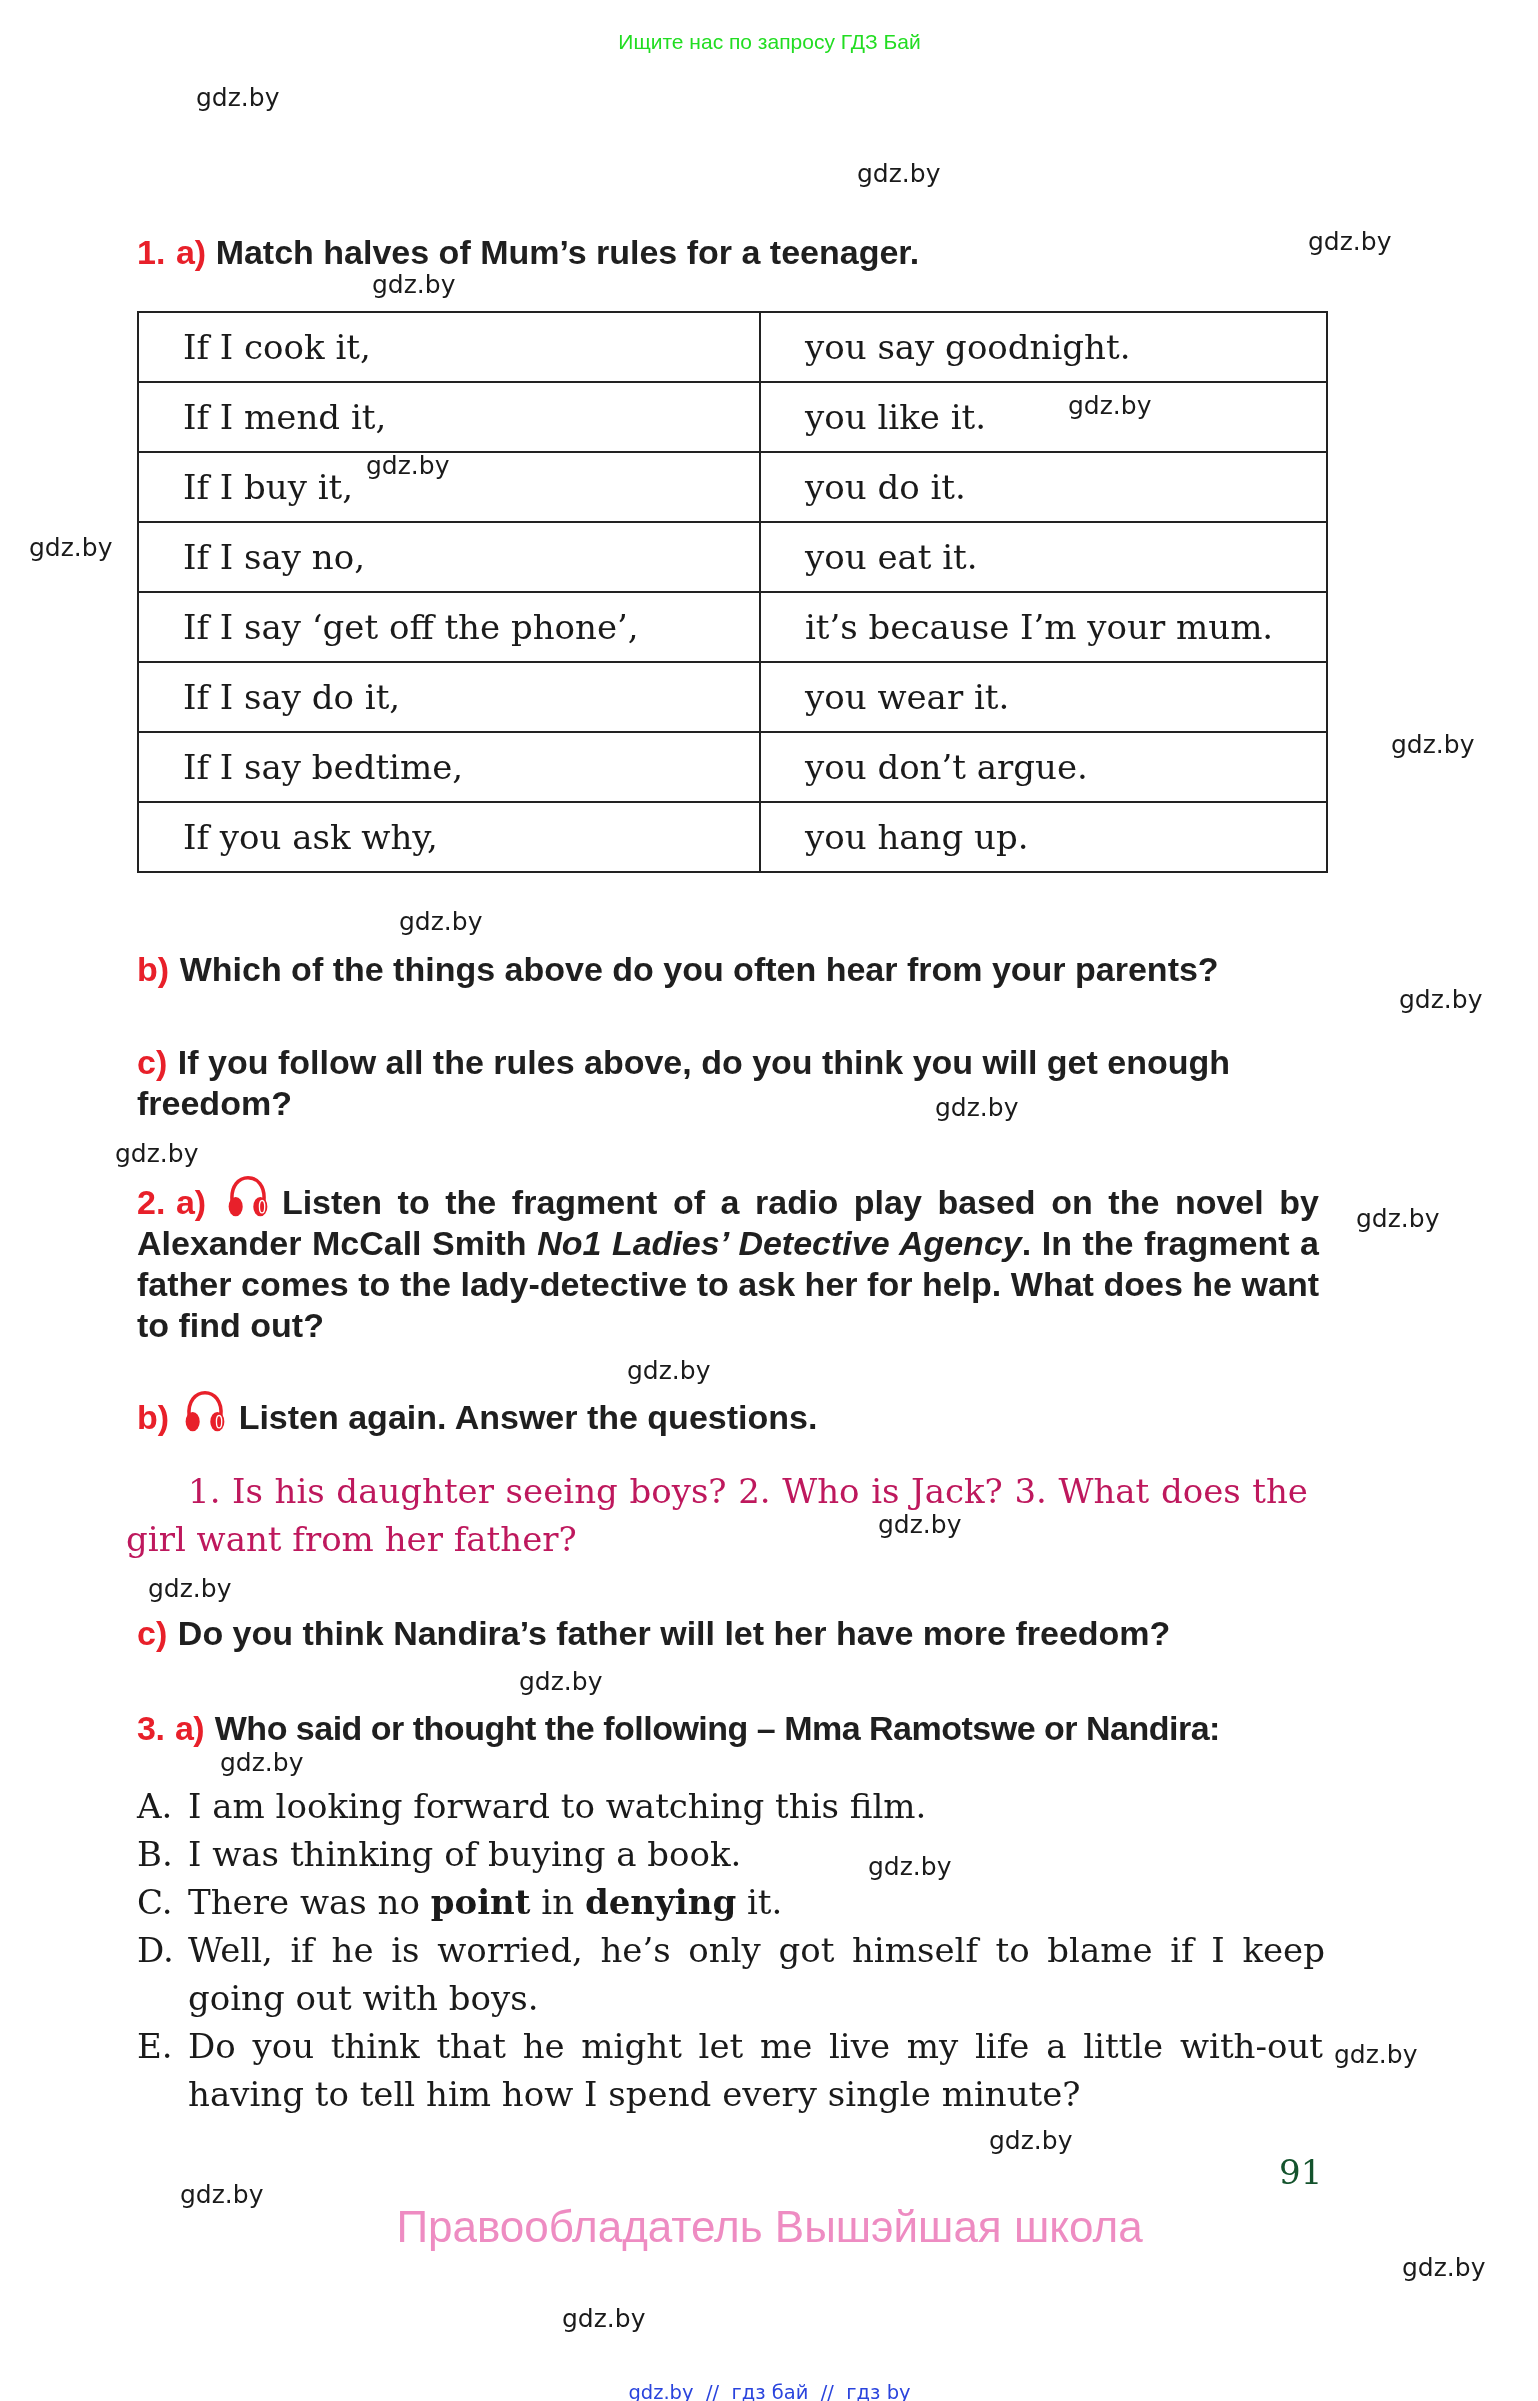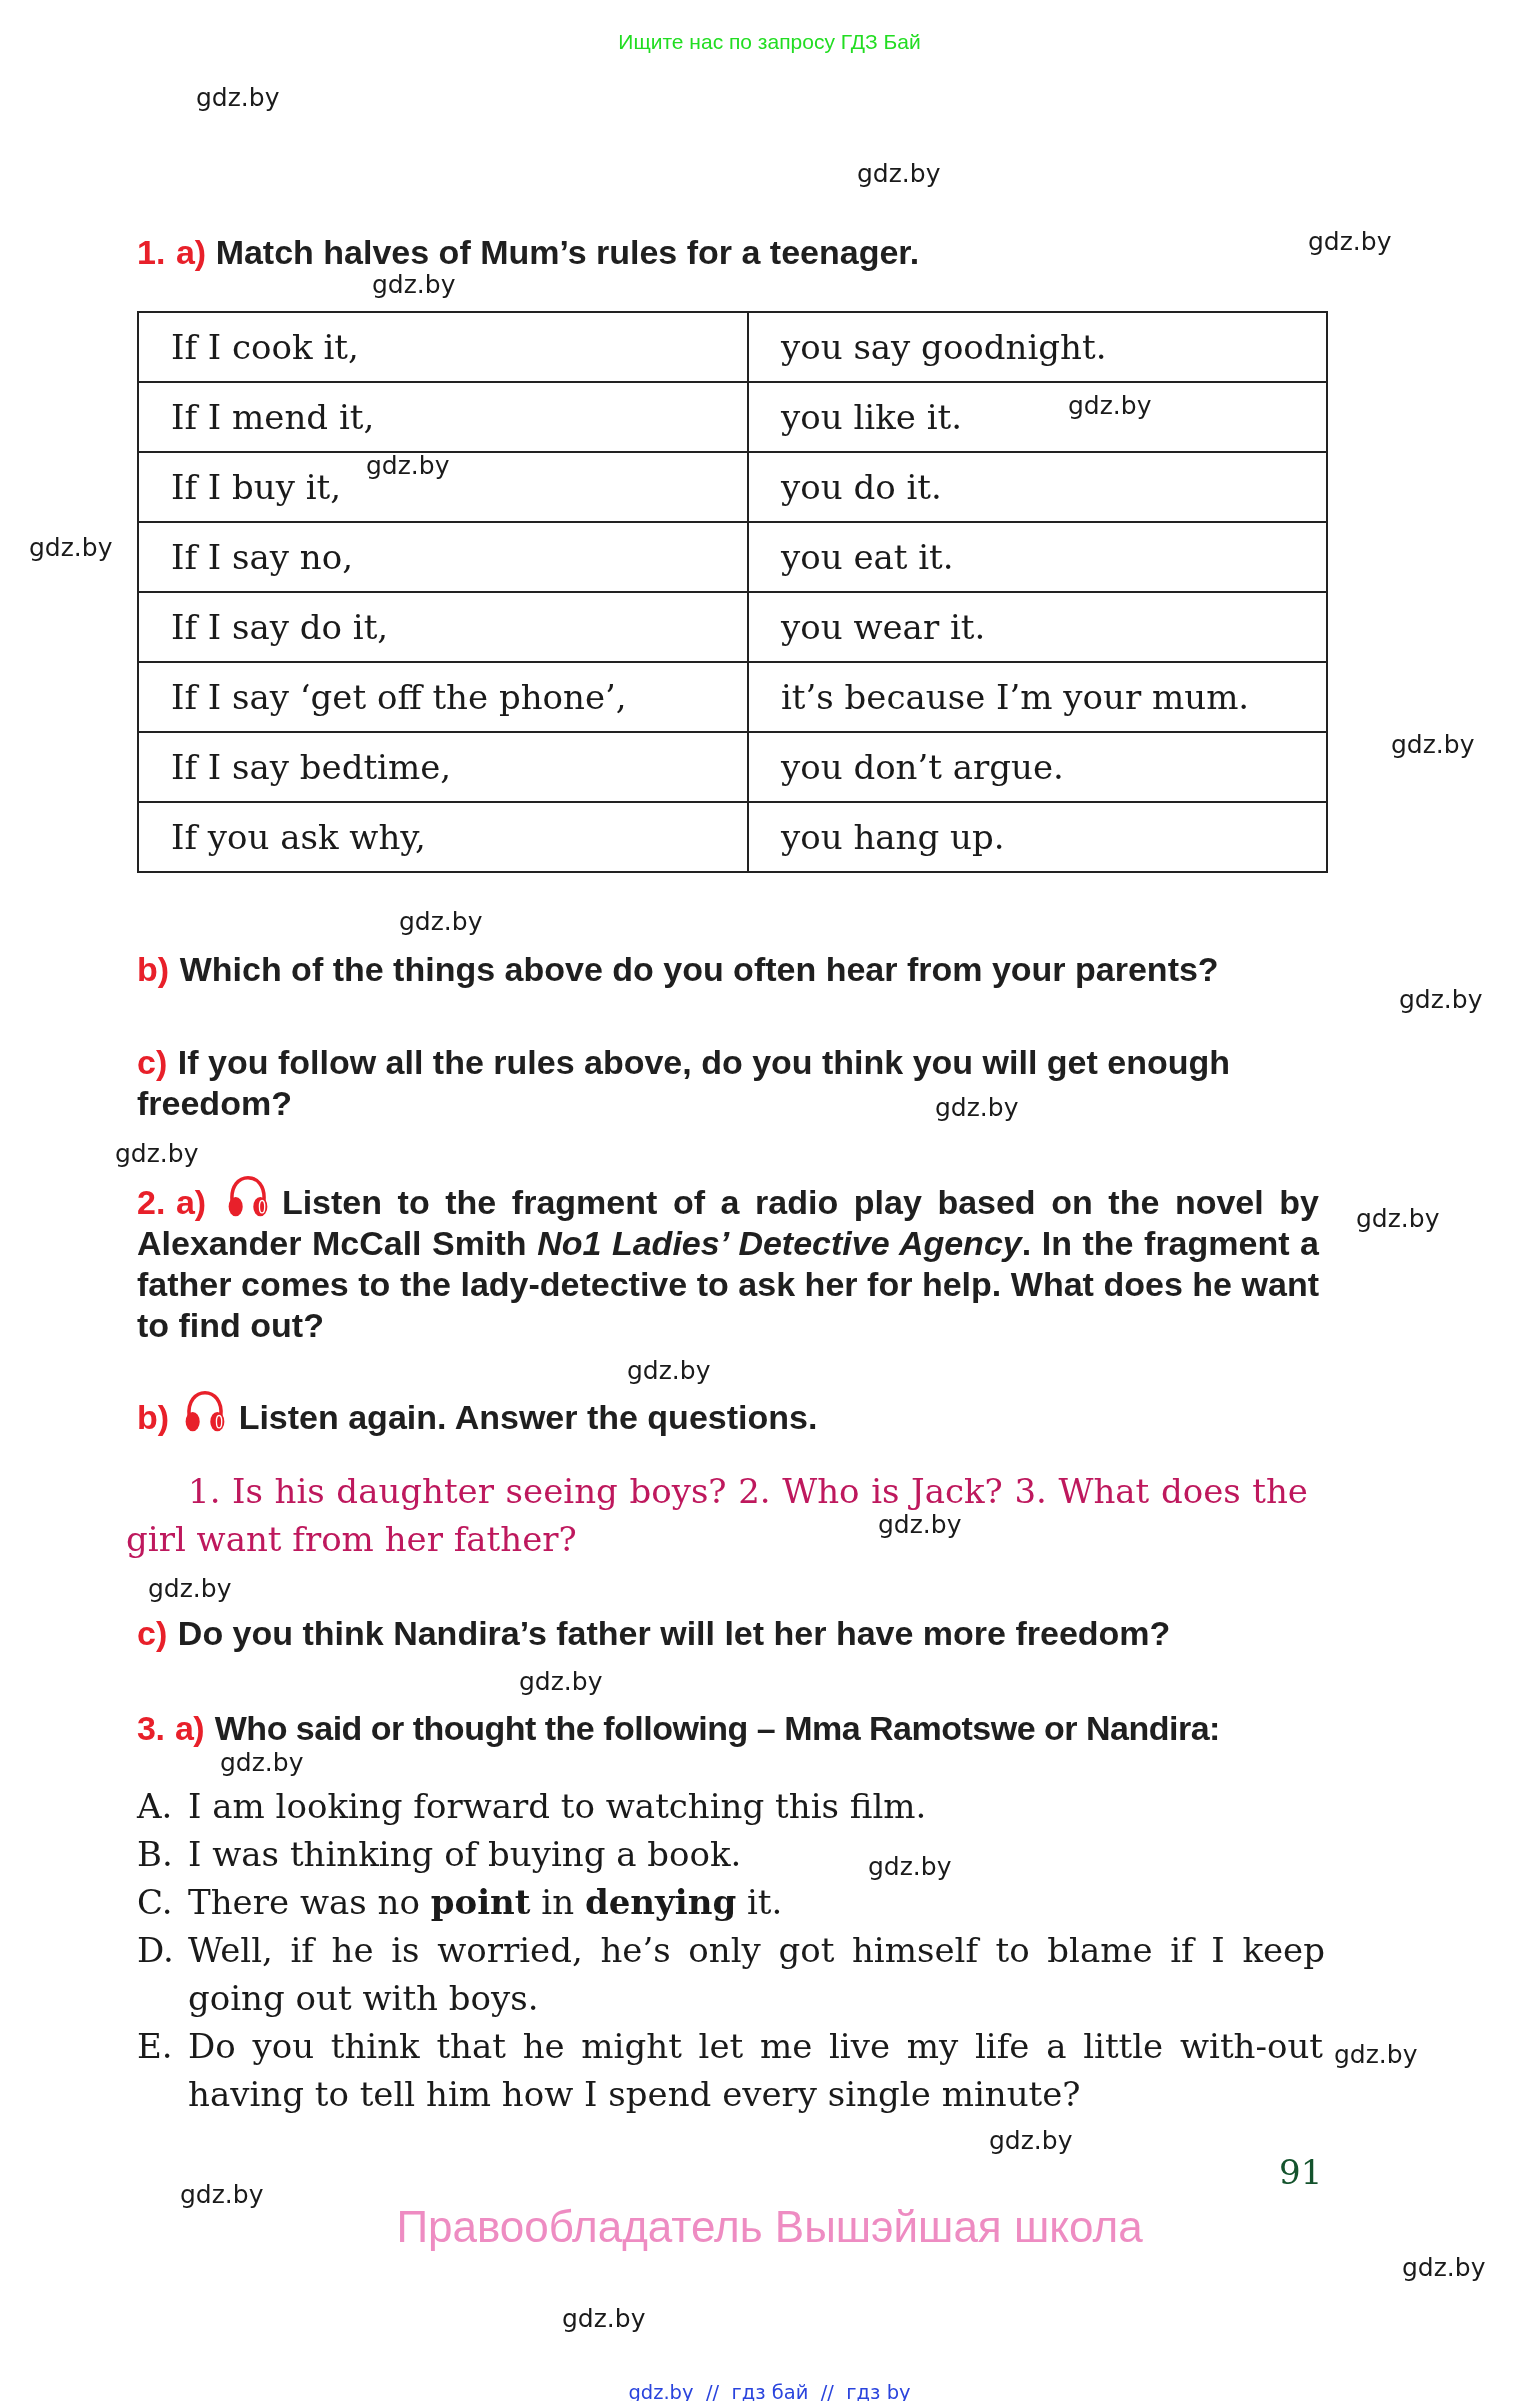--- a/index.html
+++ b/index.html
@@ -6,21 +6,21 @@
   body { width:1539px; height:2401px; position:relative; overflow:hidden; color:#1a1a1a; }
   .abs { position:absolute; }
   .sans { font-family:"Liberation Sans", "DejaVu Sans", sans-serif; }
   .wm { position:absolute; font-family:"DejaVu Sans", sans-serif; font-size:25px; color:#1a1a1a; white-space:nowrap; line-height:32px; }
   .top-banner { left:0; width:1539px; top:3.5px; text-align:center; font-size:21px; color:#22dd22; line-height:28px;margin-top:24px; }
   .task { position:absolute; left:137px; width:1182px; font-family:"Liberation Sans", sans-serif; font-weight:bold; font-size:34px; line-height:41px; color:#1f1f1f; text-align:justify; }
   .red { color:#e8202a; }
   .num { margin-right:10.6px; }
   .hp { display:inline-block; width:46px; height:44px; vertical-align:-5.3px; margin:0 10.6px 0 3.5px; }
   table.match { position:absolute; left:137px; top:311px; width:1191px; border-collapse:collapse; }
-  table.match td { border:2.7px solid #222; height:68px; padding:0 0 0 32px; font-family:"DejaVu Serif", serif; font-size:34px; color:#1a1a1a; vertical-align:middle; white-space:nowrap; }
+  table.match td { border:2.7px solid #222; height:68px; padding:0 0 0 44px; font-family:"DejaVu Serif", serif; font-size:34px; color:#1a1a1a; vertical-align:middle; white-space:nowrap; }
   table.match td.l { width:576px; border-right:1.8px solid #222; }
   .qs { position:absolute; left:126px; width:1182px; font-family:"DejaVu Serif", serif; font-size:34px; line-height:48px; text-align:justify; color:#be185d; }
   .qs .indent { display:inline-block; width:62px; }
   .items { position:absolute; left:137px; width:1188px; font-family:"DejaVu Serif", serif; font-size:34px; line-height:48px; color:#1a1a1a; }
   .item { position:relative; padding-left:51px; text-align:justify; }
   .item .letter { position:absolute; left:0; top:0; }
   .u { text-decoration-thickness:1.8px; text-underline-offset:7px; }
   .b { font-weight:bold; }
   .pagenum { position:absolute; left:1279px; top:2152px; font-family:"DejaVu Serif", serif; font-size:34px; color:#14532d; }
   .pink { position:absolute; left:0; width:1539px; top:2202px; text-align:center; font-family:"Liberation Sans", sans-serif; font-size:44px; color:#ee8cc2; }
@@ -73,26 +73,26 @@
       </tr>
     <tr>
         <td class="l">If I buy it,</td>
         <td>you do it.</td>
       </tr>
     <tr>
         <td class="l">If I say no,</td>
         <td>you eat it.</td>
       </tr>
     <tr>
+        <td class="l">If I say ‘get off the phone’,</td>
+        <td>it’s because I’m your mum.</td>
+      </tr>
+    <tr>
         <td class="l">If I say do it,</td>
         <td>you wear it.</td>
-      </tr>
-    <tr>
-        <td class="l">If I say ‘get off the phone’,</td>
-        <td>it’s because I’m your mum.</td>
       </tr>
     <tr>
         <td class="l">If I say bedtime,</td>
         <td>you don’t argue.</td>
       </tr>
     <tr>
         <td class="l">If you ask why,</td>
         <td>you hang up.</td>
       </tr>
   </tbody>

